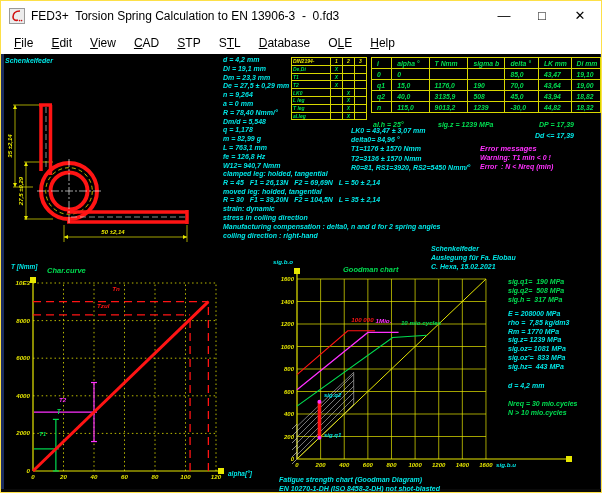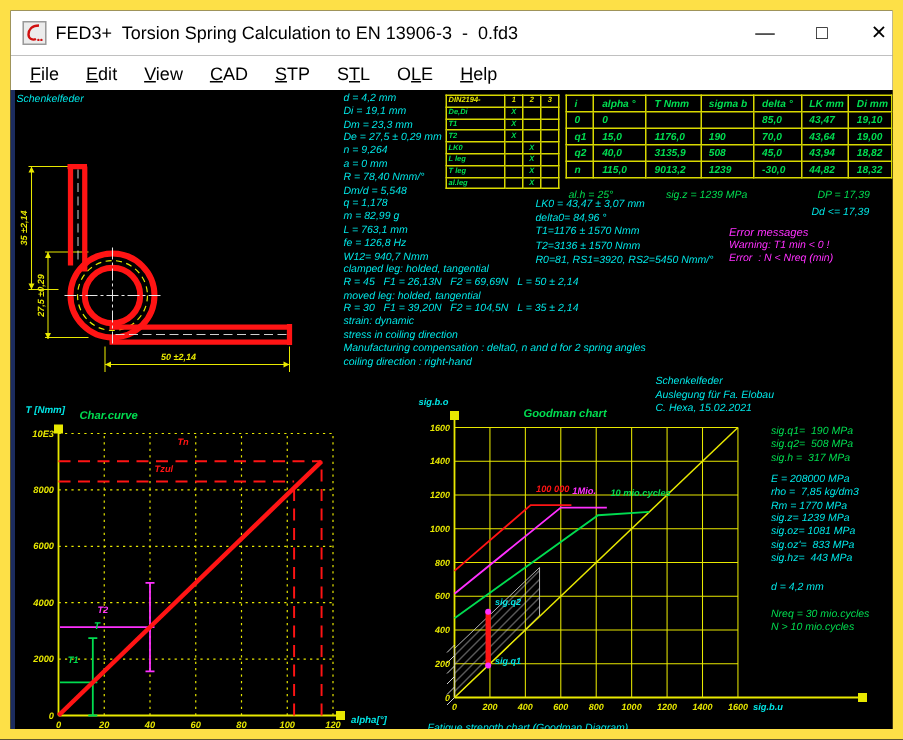--- a/index.html
+++ b/index.html
@@ -1,29 +1,29 @@
 <!DOCTYPE html>
 <html><head>
 <meta charset="utf-8">
 <style>
   html,body{margin:0;padding:0;background:#4a4a4a;}
-  #app{position:relative;width:602px;height:493px;background:#000;border:7px solid #fde047;
+  #app{position:relative;width:602px;height:493px;background:#000;border:1px solid #fde047;
        box-sizing:border-box;overflow:hidden;font-family:"Liberation Sans",sans-serif;}
   .titlebar{position:absolute;left:0;top:0;width:602px;height:30px;background:#fff;color:#000;}
   .apptitle{position:absolute;left:30px;top:8px;font-size:12px;white-space:pre;}
   .appicon{position:absolute;left:8px;top:7px;width:16px;height:16px;background:#ececec;border:1px solid #9a9a9a;box-sizing:border-box;}
   .winbtn{position:absolute;top:0;width:34px;height:30px;text-align:center;line-height:30px;font-size:13px;color:#000;}
   .menubar{position:absolute;left:0;top:30px;width:602px;height:23px;background:#fff;display:flex;align-items:center;padding-left:4px;box-sizing:border-box;}
   .menu-item{padding:2px 9px;font-size:12px;color:#000;white-space:pre;}
   .mn{text-decoration:underline;}
   .canvas{position:absolute;left:0;top:53px;width:602px;height:435px;background:#000;
           border-left:3px solid #1c2c5e;border-right:3px solid #1c2c5e;box-sizing:border-box;}
   .taskstrip{position:absolute;left:0;top:488px;width:602px;height:5px;background:#0a0a0a;}
   .taskstrip div{position:absolute;top:1px;width:22px;height:3px;background:#242424;}
-  .ctext{position:absolute;font-style:italic;font-weight:normal;white-space:pre;z-index:5;}
+  .ctext{position:absolute;font-style:italic;font-weight:bold;white-space:pre;z-index:5;}
   .cyan{color:#00e6e6}.green{color:#00dc50}.mag{color:#ff30ff}
   .tl{font-size:7px;line-height:8.8px;white-space:pre;}
   .tl9{font-size:7px;line-height:9.2px;white-space:pre;}
   table.vt{position:absolute;border-collapse:collapse;background:#000;z-index:5;}
   table.vt td{border:1px solid #d8d800;color:#00dc50;font-style:italic;font-weight:bold;
               font-family:"Liberation Sans",sans-serif;white-space:pre;}
   #results-table td{font-size:6.8px;height:10px;padding:0 0 0 5px;}
   #din-table td{font-size:5px;height:6.8px;padding:0 1px;}
   #din-table td.hd{color:#e8e800;}
   svg text{font-family:"Liberation Sans",sans-serif;font-style:italic;font-weight:bold;}
@@ -48,20 +48,21 @@
     <div class="winbtn" style="left:562px;">✕</div>
   </div>
 
   <div class="menubar">
       <div class="menu-item"><span class="mn">F</span><span>i</span><span>l</span><span>e</span></div>
       <div class="menu-item"><span class="mn">E</span><span>d</span><span>i</span><span>t</span></div>
       <div class="menu-item"><span class="mn">V</span><span>i</span><span>e</span><span>w</span></div>
       <div class="menu-item"><span class="mn">C</span><span>A</span><span>D</span></div>
       <div class="menu-item"><span class="mn">S</span><span>T</span><span>P</span></div>
       <div class="menu-item"><span>S</span><span class="mn">T</span><span>L</span></div>
+      <div class="menu-item"><span class="mn">D</span><span>a</span><span>t</span><span>a</span><span>b</span><span>a</span><span>s</span><span>e</span></div>
       <div class="menu-item"><span>O</span><span class="mn">L</span><span>E</span></div>
       <div class="menu-item"><span class="mn">H</span><span>e</span><span>l</span><span>p</span></div>
     </div>
 
   <div class="canvas"></div>
 
   <svg id="ovl" width="602" height="493">
     <defs>
       <pattern id="hatch" patternUnits="userSpaceOnUse" width="6" height="6">
         <path d="M0,6 L6,0" stroke="#c8c8c8" stroke-width="0.6"></path>

